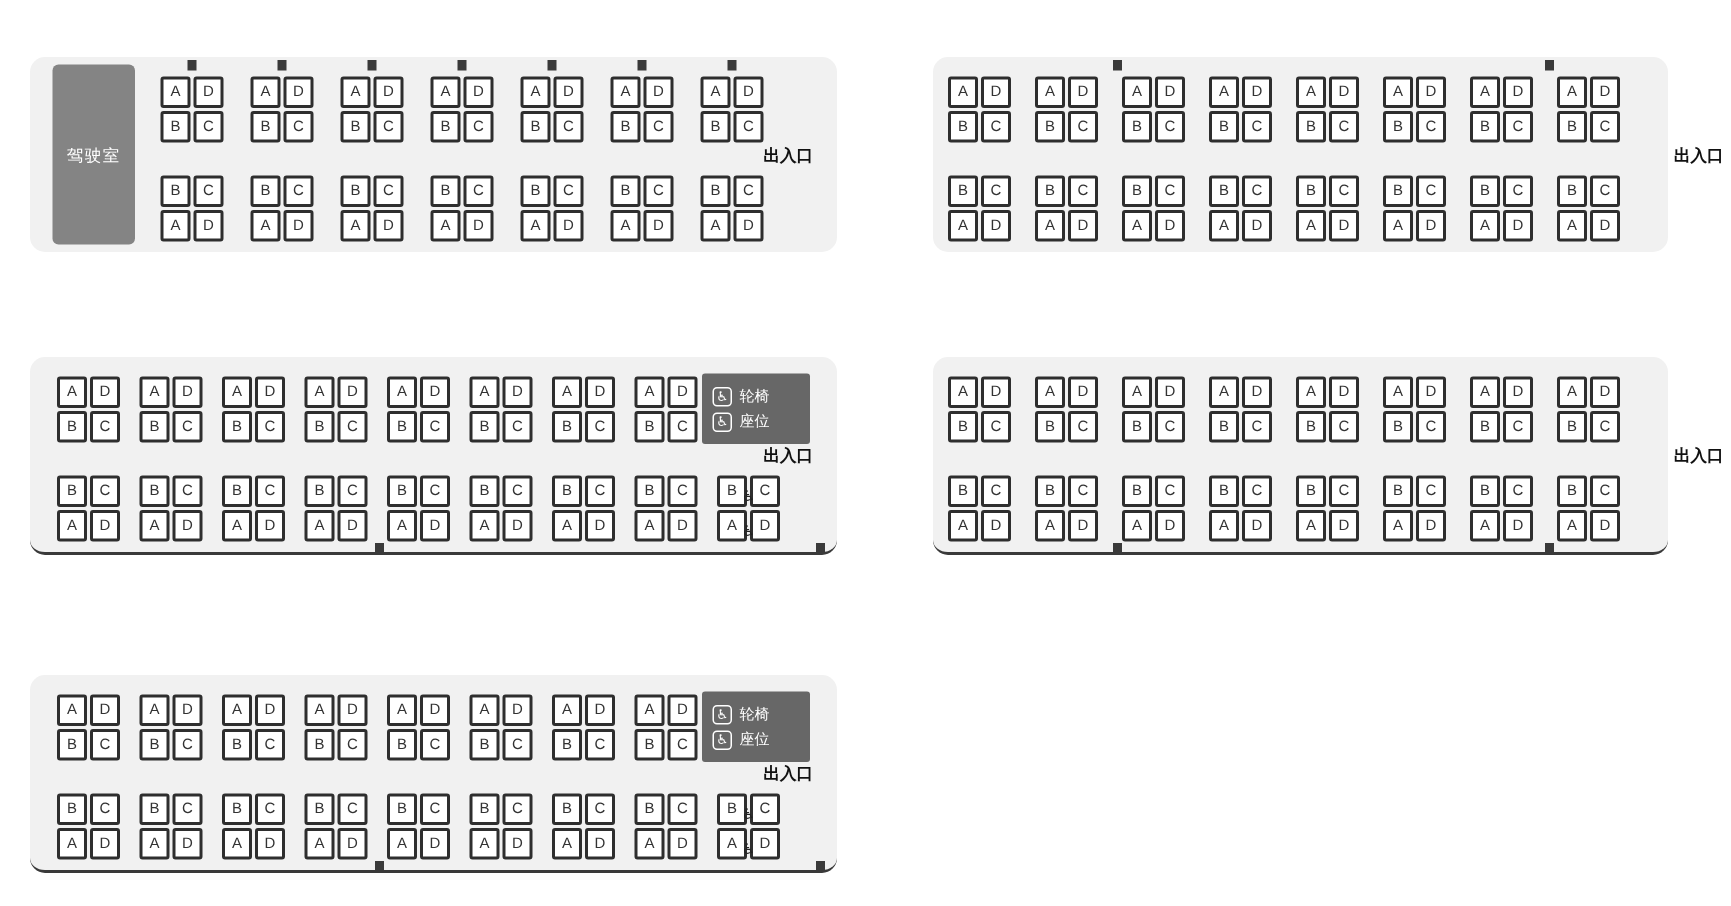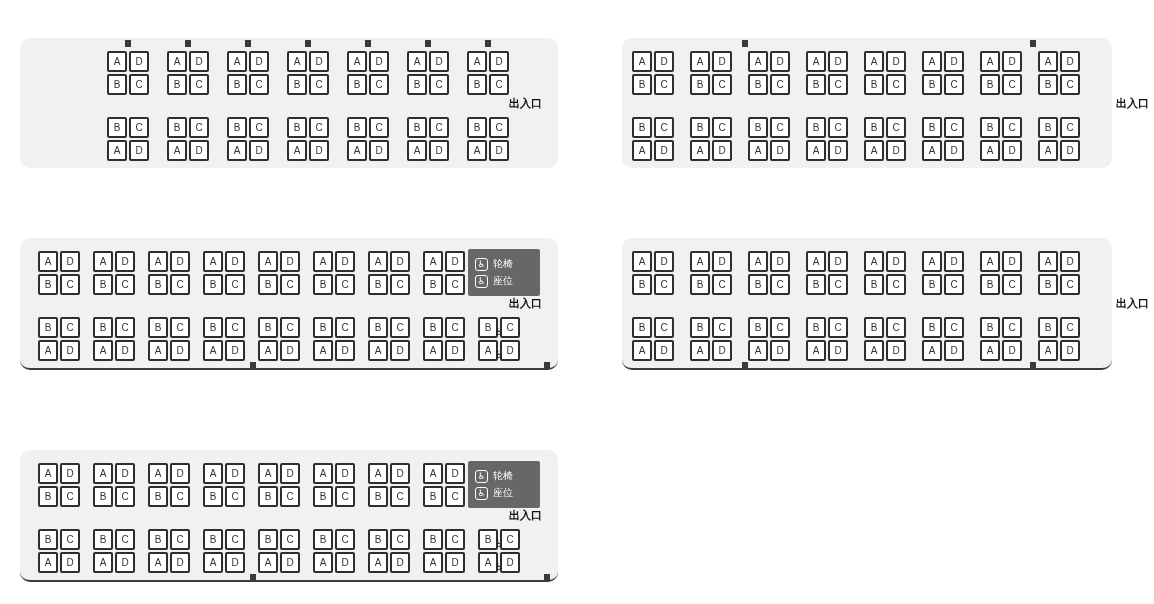--- a/index.html
+++ b/index.html
@@ -30,20 +30,21 @@
              display:flex; align-items:center; justify-content:center; font-size:9px; line-height:1; }
   .wc-text { font-size:10px; }
 
   .wc-mark { position:absolute; font-size:10px; line-height:1; color:#222222; transform:translateX(-50%); }
 </style>
 </head>
 <body>
 
 <div class="stage" id="stage">
     <div class="car" style="left: 20px; top: 38px; width: 538px; height: 130px;">
+      <div class="cab" style="left: 15px; top: 5px; width: 55px; height: 120px;">驾驶室</div>
       <div class="seat" style="left: 87px; top: 13px;">A</div>
       <div class="seat" style="left: 109px; top: 13px;">D</div>
       <div class="seat" style="left: 147px; top: 13px;">A</div>
       <div class="seat" style="left: 169px; top: 13px;">D</div>
       <div class="seat" style="left: 207px; top: 13px;">A</div>
       <div class="seat" style="left: 229px; top: 13px;">D</div>
       <div class="seat" style="left: 267px; top: 13px;">A</div>
       <div class="seat" style="left: 289px; top: 13px;">D</div>
       <div class="seat" style="left: 327px; top: 13px;">A</div>
       <div class="seat" style="left: 349px; top: 13px;">D</div>

